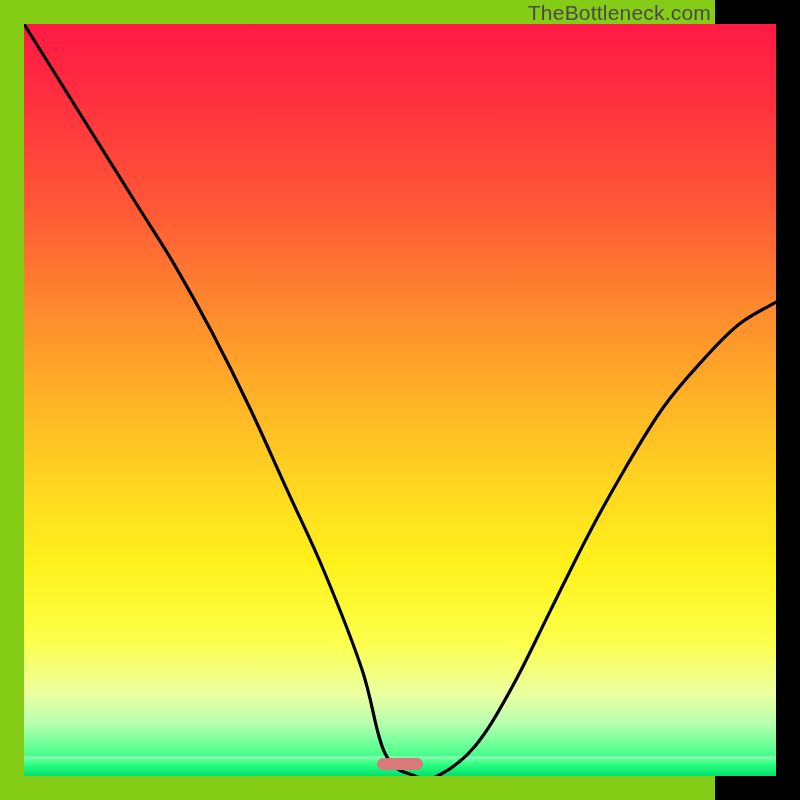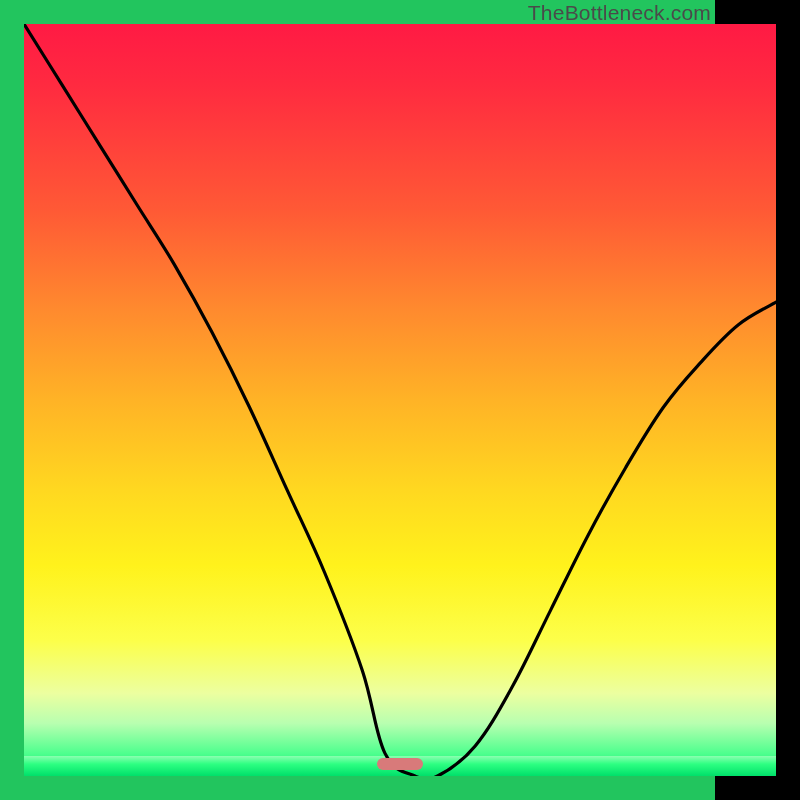--- a/index.html
+++ b/index.html
@@ -8,21 +8,21 @@
     width: 800px;
     height: 800px;
     background: #000;
     overflow: hidden;
     font-family: Arial, Helvetica, sans-serif;
   }
   .frame {
     position: relative;
     width: 715px;
     height: 800px;
-    background: #22c55e;
+    background: #84cc16;
   }
   .plot-area {
     position: absolute;
     left: 24px;
     top: 24px;
     width: 752px;
     height: 752px;
     overflow: hidden;
   }
   .gradient-bg {

